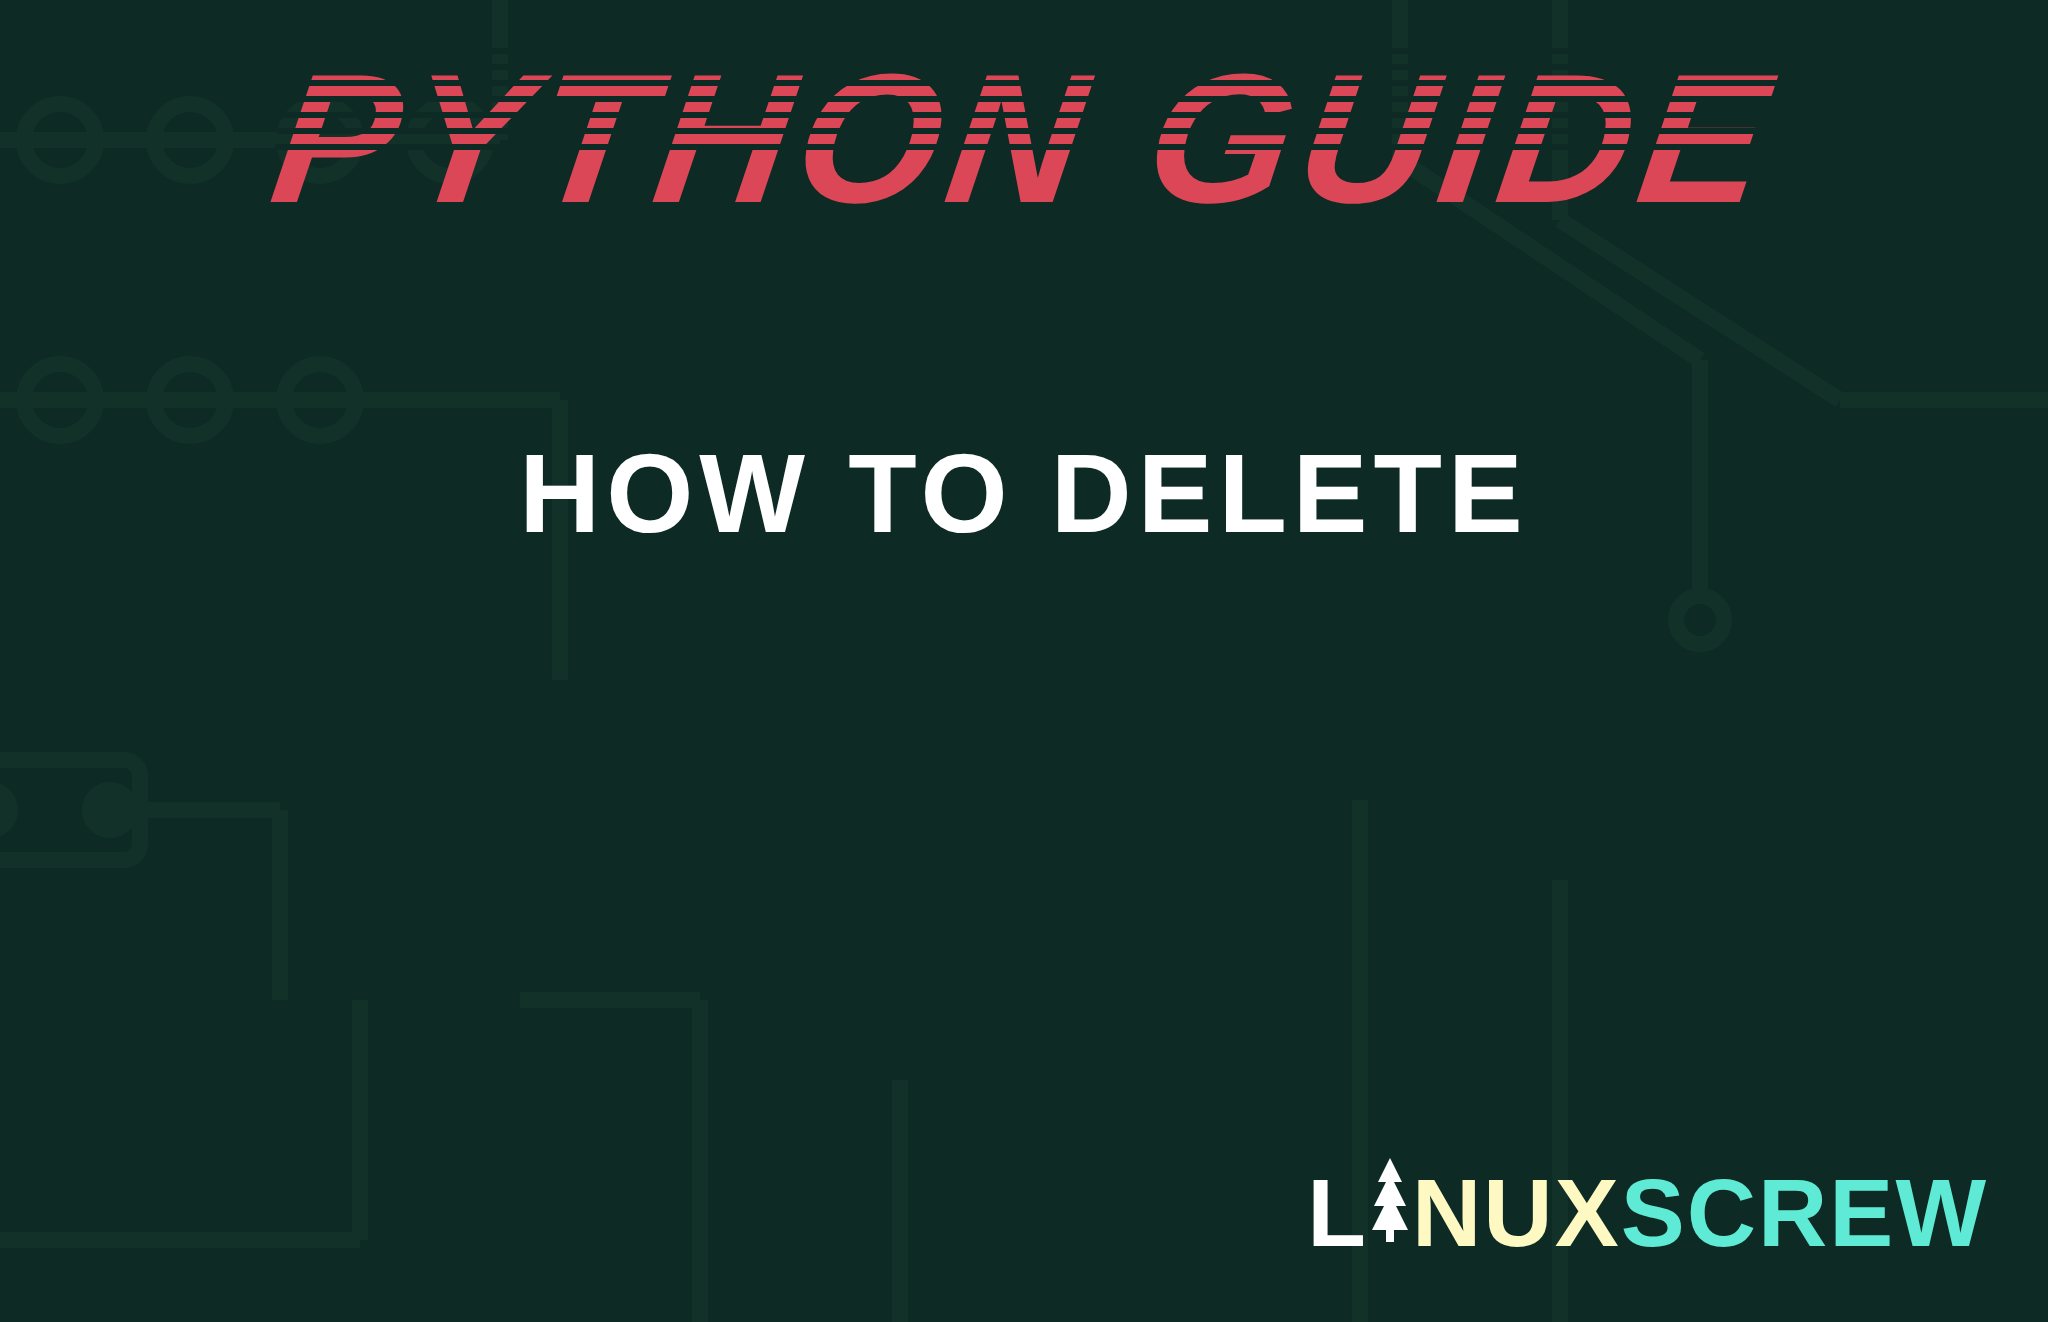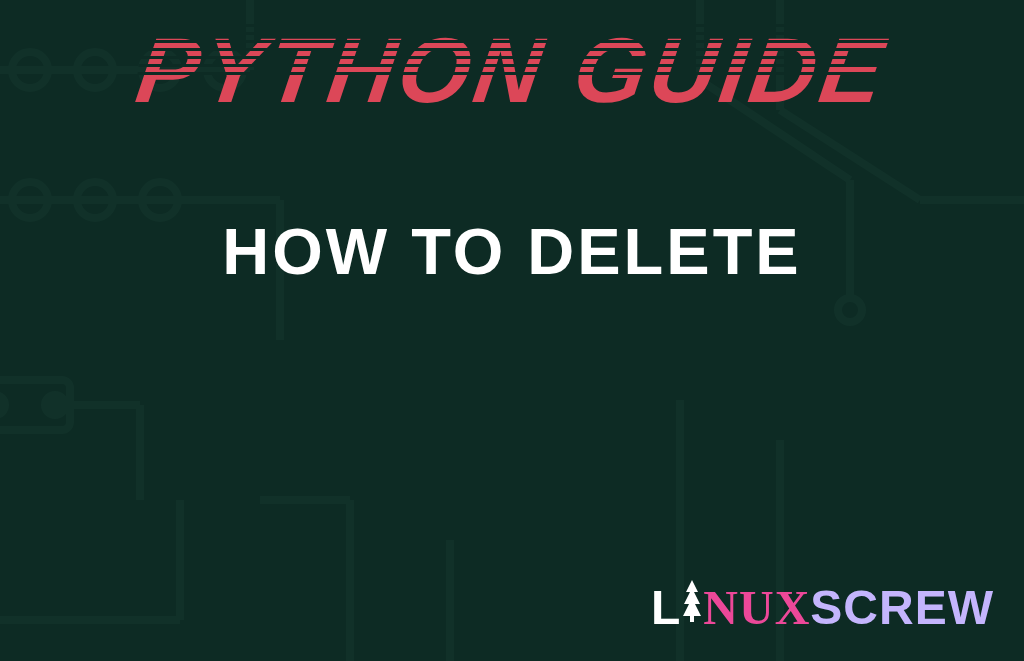--- a/index.html
+++ b/index.html
@@ -72,21 +72,21 @@
         transparent 8px
       );
       pointer-events: none;
     }
 
     .main-title {
       margin-top: 100px;
       text-align: center;
       color: #ffffff;
       font-family: Impact, 'Arial Black', sans-serif;
-      font-size: 65px;
+      font-size: 56px;
       font-weight: 900;
       letter-spacing: 3px;
       line-height: 1.1;
       text-transform: uppercase;
     }
 
     .main-title-line1 {
       display: block;
     }
 
@@ -121,26 +121,25 @@
     .logo-i svg {
       position: absolute;
       bottom: 2px;
       left: 50%;
       transform: translateX(-50%);
       width: 20px;
       height: 42px;
     }
 
     .logo-nux {
-      color: #ec4899;
-      font-family: Liberation Serif, serif;
+      color: #fef9c3;
     }
 
     .logo-screw {
-      color: #c4b5fd;
+      color: #5eead4;
     }
   </style>
 </head>
 <body>
 
 <div class="circuit-bg">
   <svg viewBox="0 0 1024 661" xmlns="http://www.w3.org/2000/svg">
     <g stroke="#2a5548" stroke-width="8" fill="none">
 
       <circle cx="30" cy="70" r="18"></circle>

